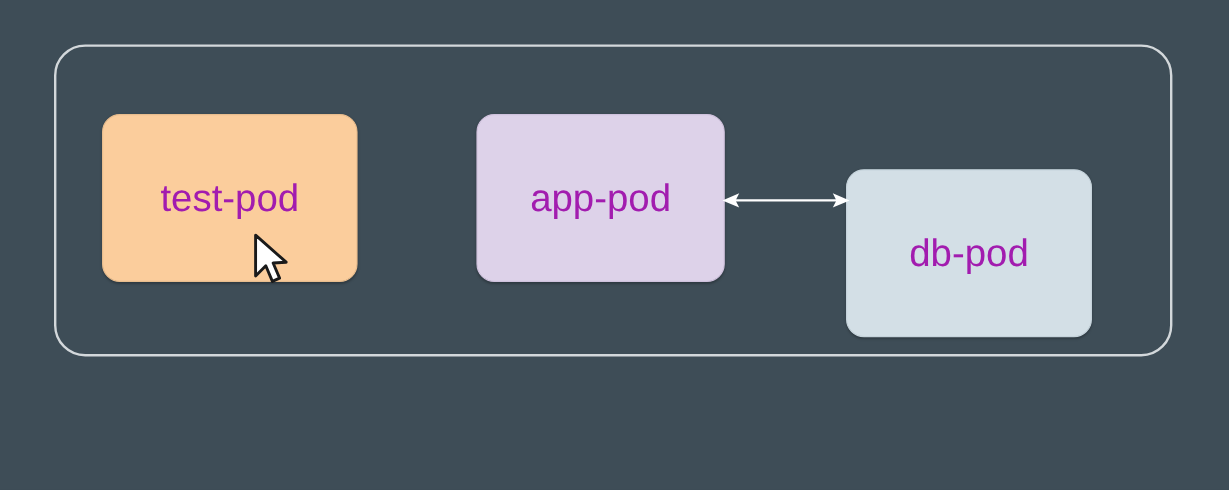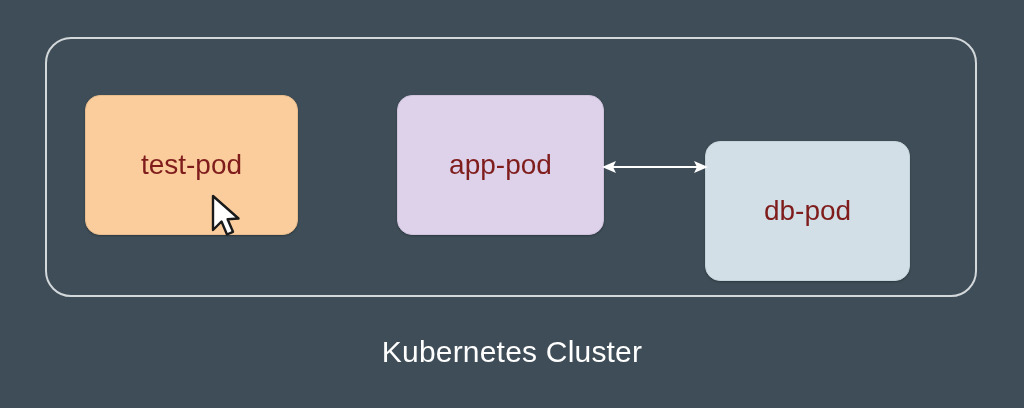--- a/index.html
+++ b/index.html
@@ -48,22 +48,22 @@
   }
 
   
   .pod {
     position: absolute;
     box-sizing: border-box;
     border-radius: 15px;
     display: flex;
     align-items: center;
     justify-content: center;
-    color: #7f1d1d;
-    font-size: 28px;
+    color: #a21caf;
+    font-size: 32px;
     font-family: "Liberation Sans", sans-serif;
     box-shadow: 0 1px 2px rgba(0,0,0,0.25);
   }
   .pod-label {
     pointer-events: none;
   }
 
   #pod-test {
     left: 85px;
     top: 95px;
@@ -132,15 +132,14 @@
   <svg class="connector" viewBox="0 0 114 38">
     <line x1="12" y1="19" x2="102" y2="19" stroke="#ffffff" stroke-width="2"></line>
     <polygon points="4,19 18,13 15,19 18,25" fill="#ffffff"></polygon>
     <polygon points="110,19 96,13 99,19 96,25" fill="#ffffff"></polygon>
   </svg>
 
   <svg class="cursor" viewBox="0 0 34 46">
     <path d="M4,3 L4,37 L12.5,28.5 L18,41.5 L24,38.8 L18.6,26.2 L29.5,25.5 Z" fill="#ffffff" stroke="#1a1a1a" stroke-width="2.4" stroke-linejoin="round"></path>
   </svg>
 
-  <div class="cluster-caption">Kubernetes Cluster</div>
 
 </div>
 
 </body></html>

